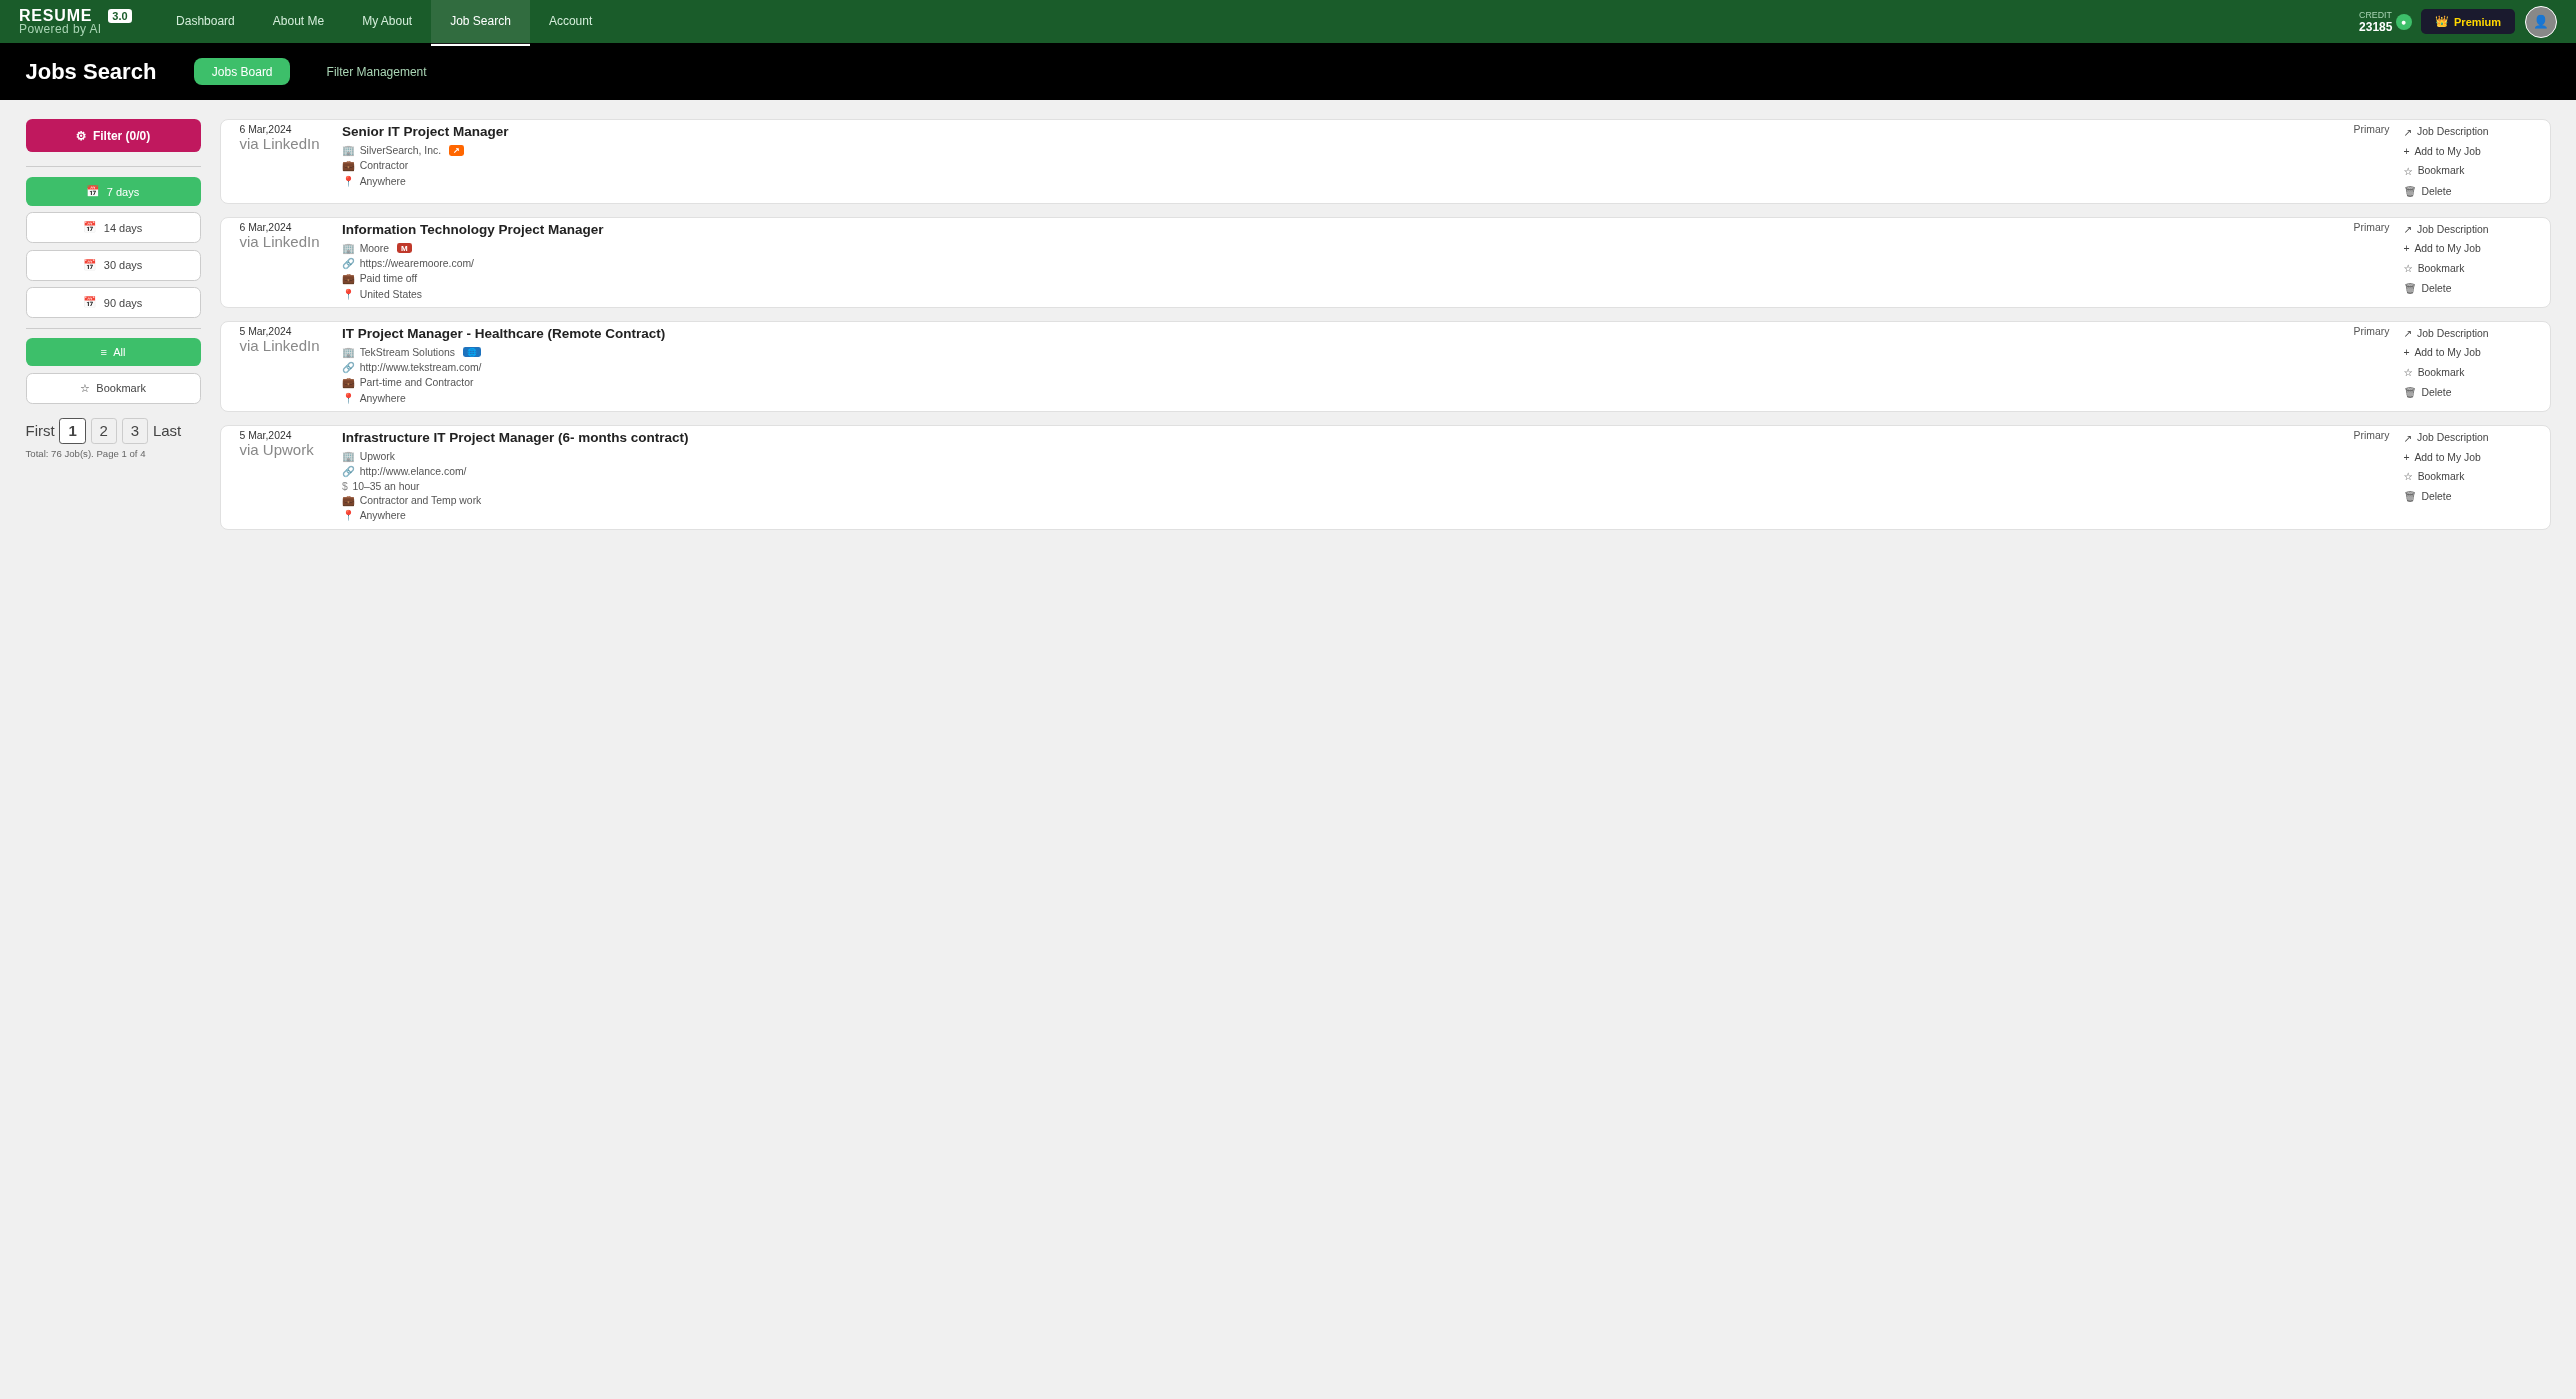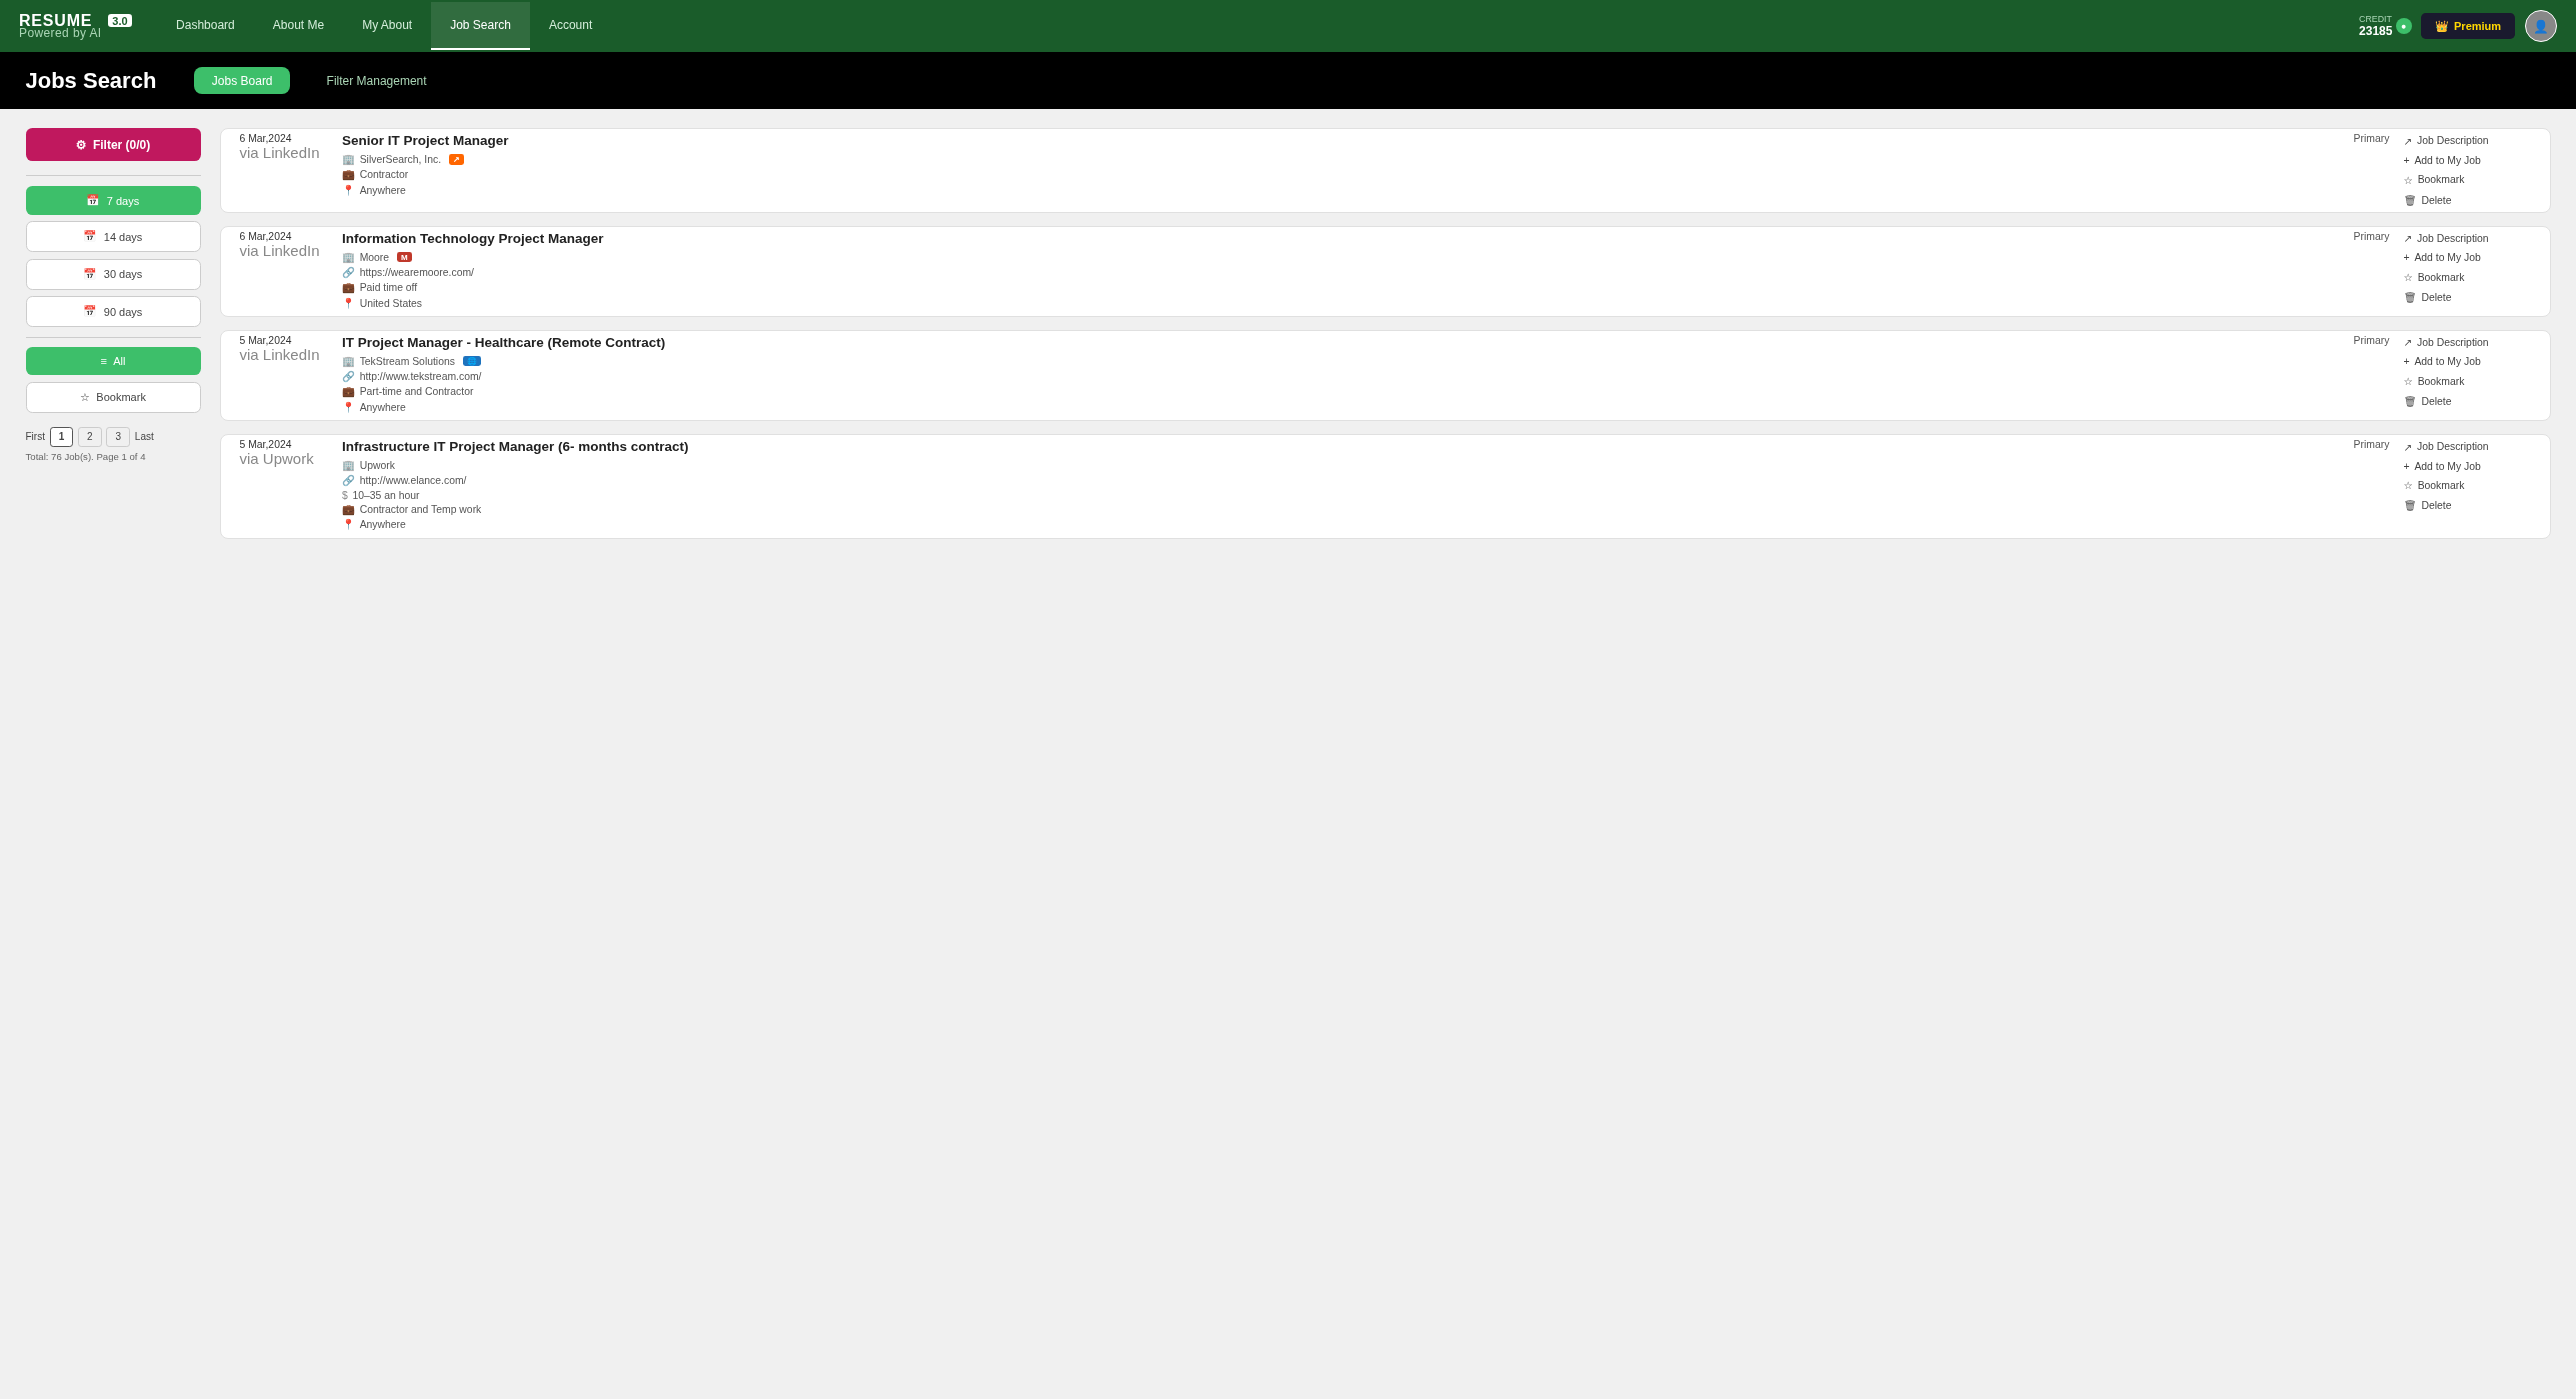--- a/index.html
+++ b/index.html
@@ -4,21 +4,21 @@
   <style>
     * { box-sizing: border-box; margin: 0; padding: 0; }
     body { font-family: Arial, sans-serif; background: #f0f0f0; min-height: 100vh; }
 
     
     .navbar {
       background: #1a5c2a;
       display: flex;
       align-items: center;
       padding: 0 19px;
-      height: 52px;
+      height: 43px;
       gap: 0;
     }
     .logo-area {
       display: flex;
       align-items: center;
       margin-right: 25.5px;
       flex-shrink: 0;
     }
     .logo-text {
       color: #fff;
@@ -216,21 +216,21 @@
 
     
     .pagination {
       display: flex;
       align-items: center;
       gap: 4.8px;
       margin-top: 14.3px;
       flex-wrap: wrap;
     }
     .pagination span, .pagination button {
-      font-size: 10px;
+      font-size: 15px;
       color: #444;
       text-align: right;
     }
     .pagination button {
       background: none;
       border: 0.8px solid #ccc;
       border-radius: 3.2px;
       padding: 3.2px 8px;
       cursor: pointer;
     }

